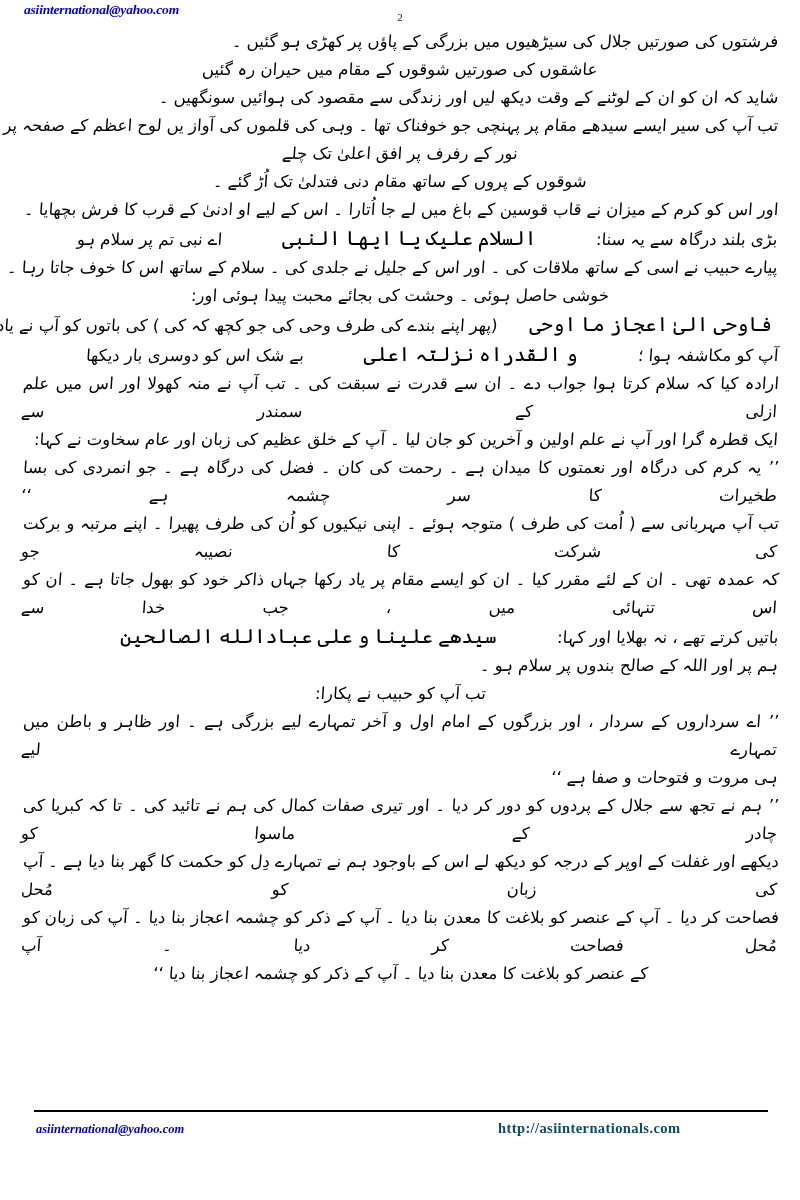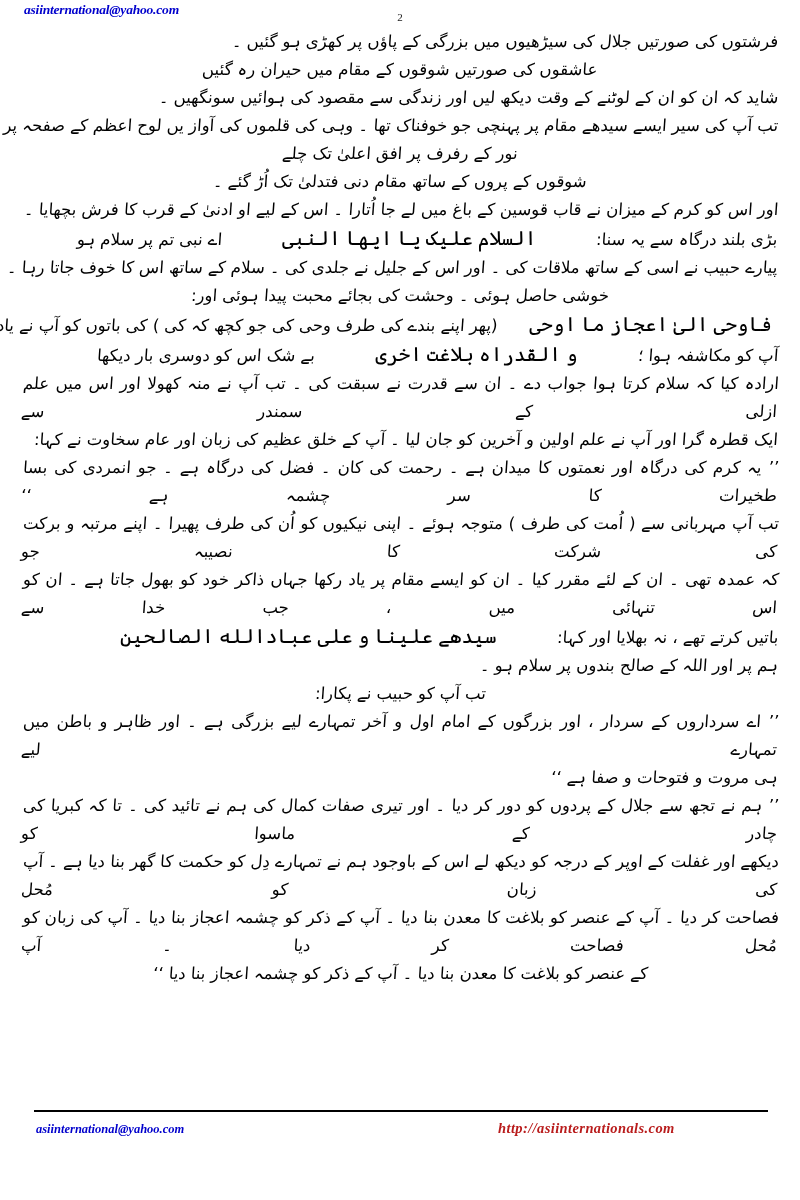--- a/index.html
+++ b/index.html
@@ -131,23 +131,22 @@
     font-style: italic;
     font-weight: bold;
     font-size: 12.5px;
     white-space: nowrap;
   }
 
   .footer-url {
     position: absolute;
     left: 498px;
     top: 18px;
-    color: #b91c1c;
+    color: #0c4a6e;
     font-family: "Liberation Serif", "DejaVu Serif", serif;
-    font-style: italic;
     font-weight: bold;
     font-size: 14.5px;
     letter-spacing: 0.4px;
     white-space: nowrap;
   }
 </style>
 </head>
 <body>
 
 <div class="page">
@@ -162,21 +161,21 @@
       <p class="line center"><span class="ur">عاشقوں کی صورتیں شوقوں کے مقام میں حیران رہ گئیں</span></p>
       <p class="line right"><span class="ur">شاید کہ ان کو ان کے لوٹنے کے وقت دیکھ لیں اور زندگی سے مقصود کی ہوائیں سونگھیں ۔</span></p>
       <p class="line right"><span class="ur">تب آپ کی سیر ایسے سیدھے مقام پر پہنچی جو خوفناک تھا ۔ وہی کی قلموں کی آواز یں لوح اعظم کے صفحہ پر سنی جاتی تھیں ۔</span></p>
       <p class="line center"><span class="ur">نور کے رفرف پر افق اعلیٰ تک چلے</span></p>
       <p class="line center"><span class="ur">شوقوں کے پروں کے ساتھ مقام دنی فتدلیٰ تک اُڑ گئے ۔</span></p>
       <p class="line right"><span class="ur">اور اس کو کرم کے میزان نے قاب قوسین کے باغ میں لے جا اُتارا ۔ اس کے لیے او ادنیٰ کے قرب کا فرش بچھایا ۔</span></p>
       <p class="line right"><span class="ur">بڑی بلند درگاہ سے یہ سنا:</span><span class="gap-md"></span><span class="ar">السلام علیک یا ایها النبی</span><span class="gap-md"></span><span class="ur">اے نبی تم پر سلام ہو</span></p>
       <p class="line right"><span class="ur">پیارے حبیب نے اسی کے ساتھ ملاقات کی ۔ اور اس کے جلیل نے جلدی کی ۔ سلام کے ساتھ اس کا خوف جاتا رہا ۔</span></p>
       <p class="line center"><span class="ur">خوشی حاصل ہوئی ۔ وحشت کی بجائے محبت پیدا ہوئی اور:</span></p>
       <p class="line right"><span class="ar">فاوحی الیٰ اعجاز ما اوحی</span><span class="gap-sm"></span><span class="ur">(پھر اپنے بندے کی طرف وحی کی جو کچھ کہ کی ) کی باتوں کو آپ نے یاد رکھا ۔ ان آنکھوں سے</span></p>
-      <p class="line right"><span class="ur">آپ کو مکاشفہ ہوا ؛</span><span class="gap-md"></span><span class="ar">و القدراہ بلاغت اخری</span><span class="gap-md"></span><span class="ur">بے شک اس کو دوسری بار دیکھا</span></p>
+      <p class="line right"><span class="ur">آپ کو مکاشفہ ہوا ؛</span><span class="gap-md"></span><span class="ar">و القدراہ نزلتہ اعلی</span><span class="gap-md"></span><span class="ur">بے شک اس کو دوسری بار دیکھا</span></p>
       <p class="line justify-wide"><span class="ur">ارادہ کیا کہ سلام کرتا ہوا جواب دے ۔ ان سے قدرت نے سبقت کی ۔ تب آپ نے منہ کھولا اور اس میں علم ازلی کے سمندر سے</span></p>
       <p class="line justify-wide"><span class="ur">ایک قطرہ گرا اور آپ نے علم اولین و آخرین کو جان لیا ۔ آپ کے خلق عظیم کی زبان اور عام سخاوت نے کہا:</span></p>
       <p class="line justify-wide"><span class="ur">’’ یہ کرم کی درگاہ اور نعمتوں کا میدان ہے ۔ رحمت کی کان ۔ فضل کی درگاہ ہے ۔ جو انمردی کی بسا طخیرات کا سر چشمہ ہے ‘‘</span></p>
       <p class="line justify-wide"><span class="ur">تب آپ مہربانی سے ( اُمت کی طرف ) متوجہ ہوئے ۔ اپنی نیکیوں کو اُن کی طرف پھیرا ۔ اپنے مرتبہ و برکت کی شرکت کا نصیبہ جو</span></p>
       <p class="line justify-wide"><span class="ur">کہ عمدہ تھی ۔ ان کے لئے مقرر کیا ۔ ان کو ایسے مقام پر یاد رکھا جہاں ذاکر خود کو بھول جاتا ہے ۔ ان کو اس تنہائی میں ، جب خدا سے</span></p>
       <p class="line justify-wide"><span class="ur">باتیں کرتے تھے ، نہ بھلایا اور کہا:</span><span class="gap-md"></span><span class="ar">سیدھے علینا و علی عبادالله الصالحین</span><span class="gap-md"></span><span class="ur">ہم پر اور اللہ کے صالح بندوں پر سلام ہو ۔</span></p>
       <p class="line center"><span class="ur">تب آپ کو حبیب نے پکارا:</span></p>
       <p class="line justify-wide"><span class="ur">’’ اے سرداروں کے سردار ، اور بزرگوں کے امام اول و آخر تمہارے لیے بزرگی ہے ۔ اور ظاہر و باطن میں تمہارے لیے</span></p>
       <p class="line right"><span class="ur">ہی مروت و فتوحات و صفا ہے ‘‘</span></p>
       <p class="line justify-wide"><span class="ur">’’ ہم نے تجھ سے جلال کے پردوں کو دور کر دیا ۔ اور تیری صفات کمال کی ہم نے تائید کی ۔ تا کہ کبریا کی چادر کے ماسوا کو</span></p>

